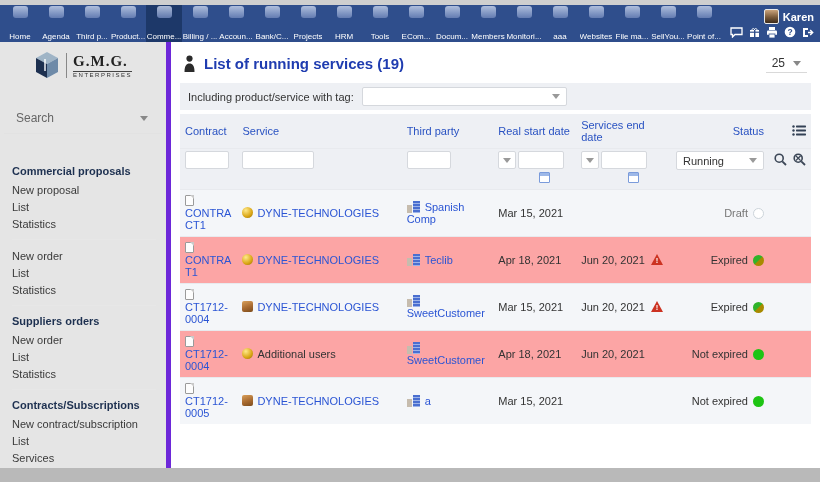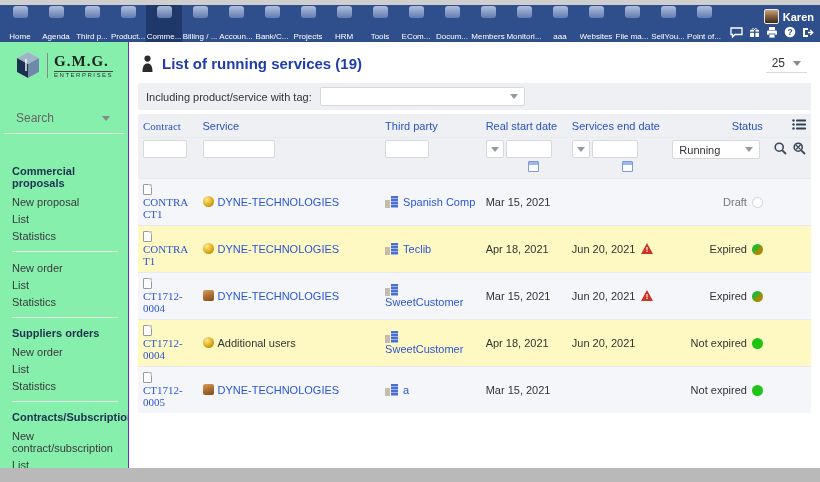--- a/index.html
+++ b/index.html
@@ -19,21 +19,21 @@
   .avatar { width:15px; height:15px; border-radius:2px; background:linear-gradient(180deg,#caa37c 0%,#7a5a3a 55%,#3c2a1a 100%); border:1px solid #e8e8e8; }
   .user-name { color:#fff; font-weight:bold; font-size:11px; }
   .user-icons { display:flex; gap:6px; align-items:center; }
   .user-icons svg { display:block; }
 
   
   .content { display:flex; height:426px; background:#ffffff; }
   .bottom-strip { position:absolute; left:0; bottom:0; width:820px; height:14px; background:#b9b9b9; }
 
   
-  .sidebar { width:129px; border-right:1px solid #6d28d9; overflow:hidden; background:#86efac; }
+  .sidebar { width:171px; border-right:5px solid #6d28d9; overflow:hidden; background:#e5e5e5; }
   .logo-block { display:flex; align-items:center; justify-content:center; gap:6px; padding:9px 4px 7px; }
   .logo-text { border-left:1px solid #888; padding-left:6px; }
   .logo-title { font-family:"Liberation Serif","DejaVu Serif",serif; font-weight:bold; font-size:15px; color:#222; letter-spacing:1px; }
   .logo-sub { font-size:6px; letter-spacing:1.5px; color:#333; border-top:1px solid #444; margin-top:1px; }
   .side-drop { display:flex; align-items:center; justify-content:space-between; padding:9px 14px 8px 12px; border-bottom:1px solid #e2e2e2; margin:16px 4px; color:#666; font-size:12px; cursor:pointer; }
   .caret { width:0; height:0; border-left:4px solid transparent; border-right:4px solid transparent; border-top:5px solid #888; }
   .menu { padding:6px 0 0 12px; }
   .menu-section { padding:7px 0 2px; }
   .menu-section + .menu-section { border-top:1px solid #e7e7e7; margin-top:5px; margin-right:10px; }
   .menu-title { font-size:11px; font-weight:bold; color:#1d3050; padding:2px 0 4px; cursor:pointer; }
@@ -50,29 +50,29 @@
   .tagbar-label { font-size:11px; color:#333; margin-right:8px; }
   .fake-select { background:#fff; border:1px solid #d5d8dd; height:19px; display:flex; align-items:center; justify-content:flex-end; padding:0 6px; cursor:pointer; border-radius:2px; }
   .tag-select { width:205px; }
   .fake-select .caret { border-top-color:#999; }
 
   .tbl { display:table; width:100%; border-collapse:collapse; font-size:11px; }
   .tr { display:table-row; }
   .td, .th { display:table-cell; vertical-align:middle; padding:5px 5px; }
   .th { color:#2952c2; font-weight:normal; background:#eef0f4; cursor:pointer; }
   .filter-cell { background:#eef0f4; padding-top:2px; padding-bottom:4px; vertical-align:top; }
-  .col-contract { width:58px;font-family:Liberation Serif, serif; }
+  .col-contract { width:58px; }
   .col-service  { width:178px; }
   .col-third    { width:98px; }
   .col-start    { width:84px; }
   .col-end      { width:98px; }
   .col-status   { width:96px; text-align:right; }
   .col-tools    { width:33px; text-align:right; }
   .row-odd  .td { background:#f4f6f9; }
-  .row-even .td { background:#fef9c3; }
+  .row-even .td { background:#fca5a5; }
   .tr .td { border-top:1px solid #e8eaee; }
   a.cell-link { color:#2b55d4; text-decoration:none; cursor:pointer; word-break:break-word; }
   .cell-plain { color:#333; }
 
   .f-input { width:44px; height:18px; border:1px solid #d5d8dd; border-radius:2px; background:#fff; font-size:11px; padding:0 3px; }
   .f-input.wide { width:72px; }
   .f-input.date { width:46px; }
   .mini-select { width:18px; height:18px; padding:0 4px; }
   .date-filter { display:flex; gap:2px; align-items:center; }
   .cal-wrap { text-align:center; margin-top:3px; margin-left:20px; }

